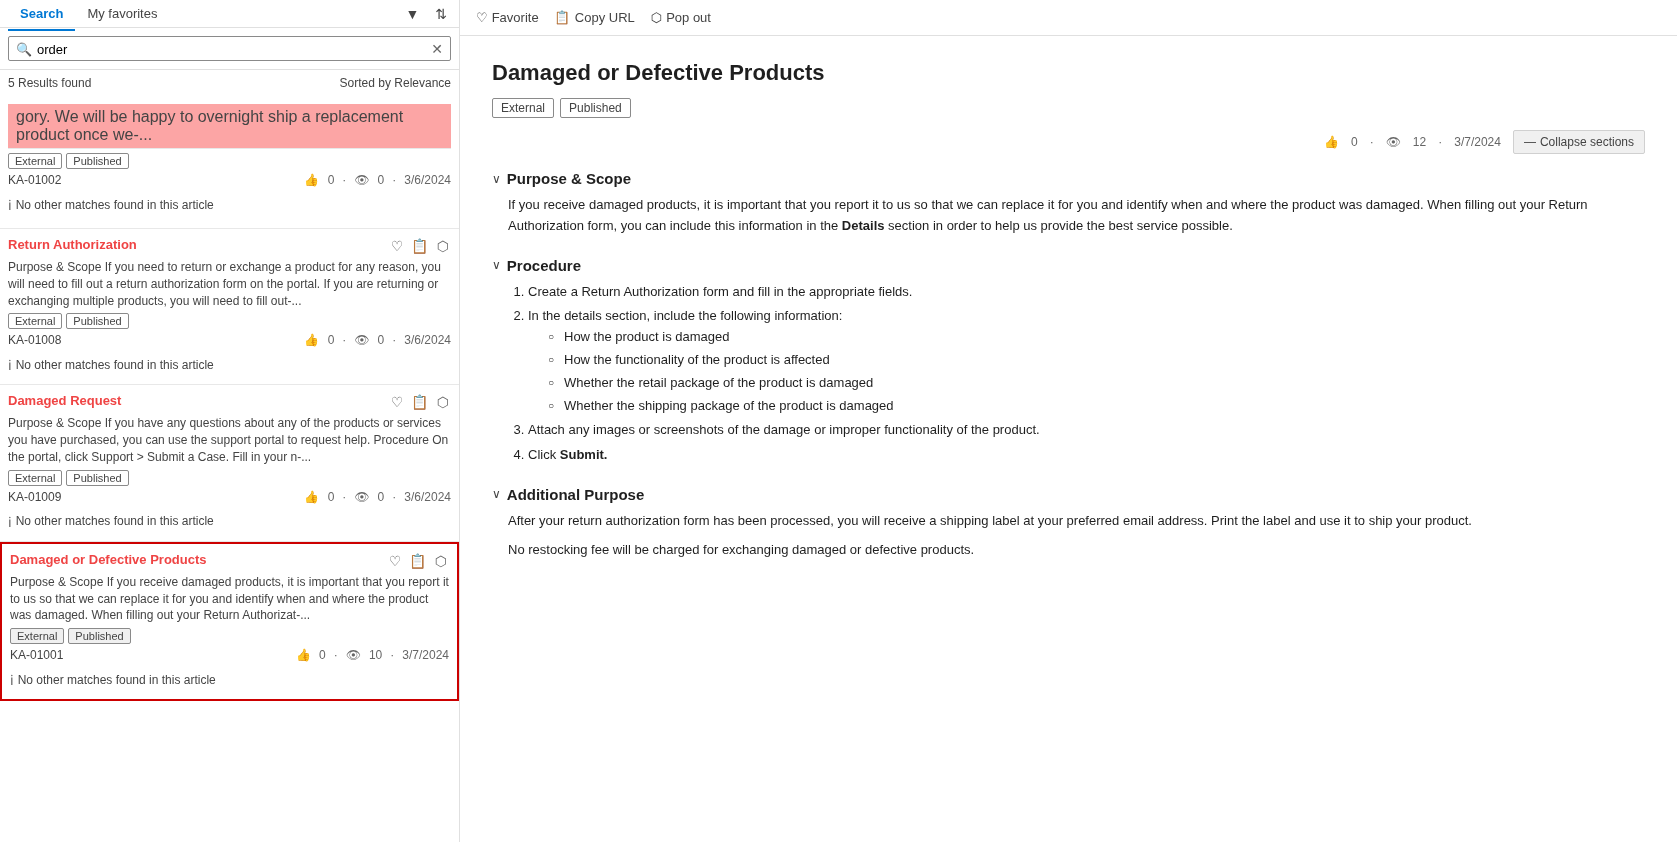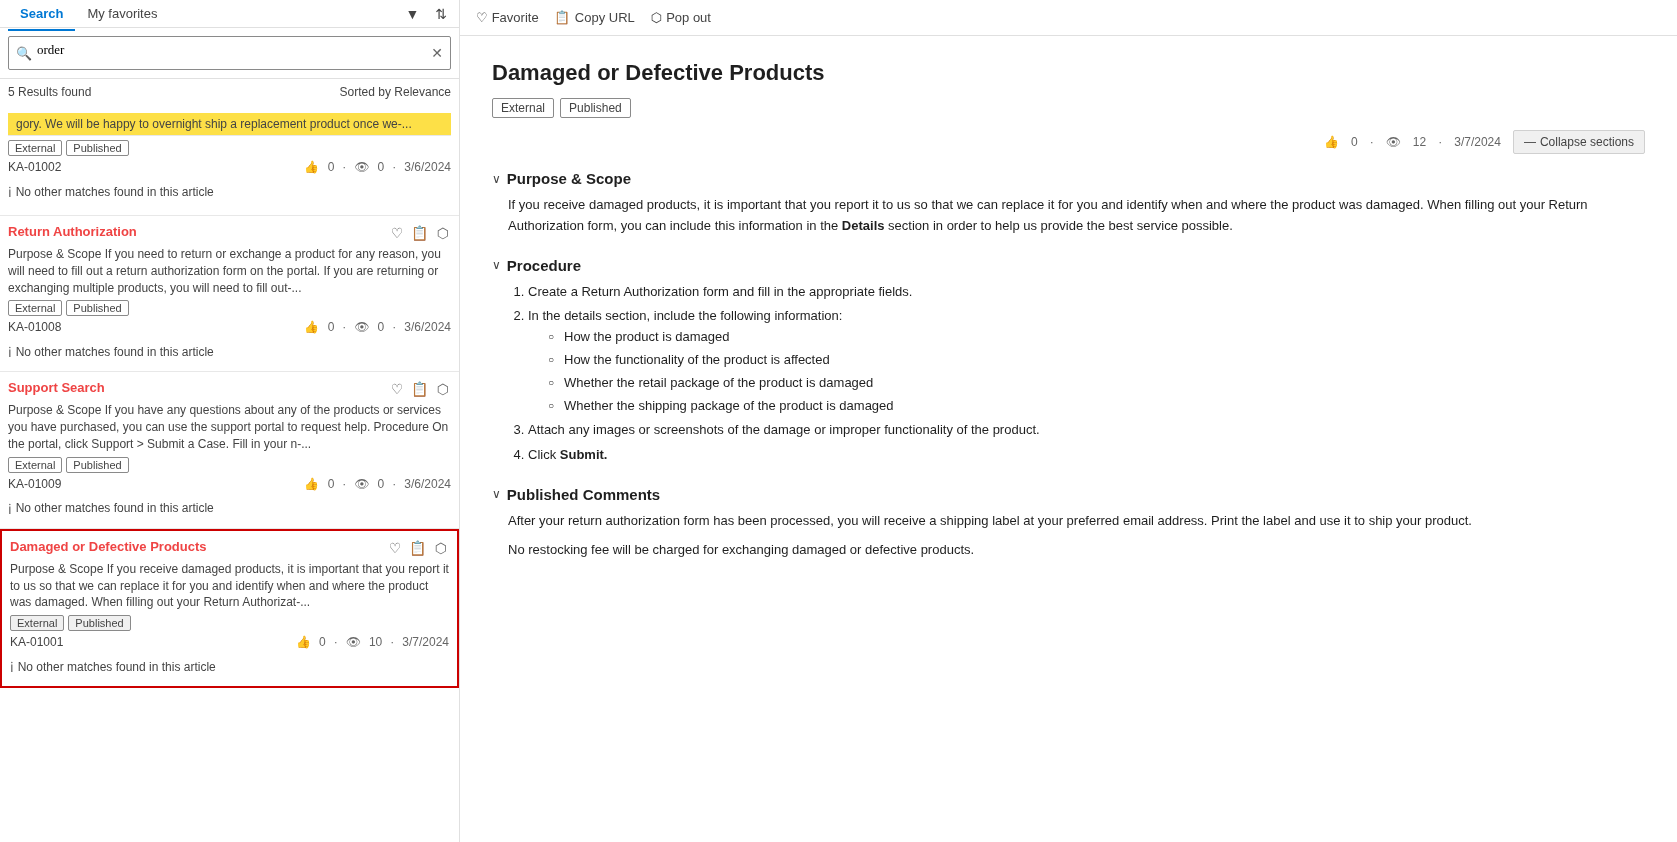--- a/index.html
+++ b/index.html
@@ -9,21 +9,21 @@
     .left-panel { width: 460px; min-width: 460px; border-right: 1px solid #e0e0e0; display: flex; flex-direction: column; height: 100%; }
 
     .tab-bar { display: flex; align-items: center; border-bottom: 1px solid #e0e0e0; padding: 0 8px; height: 28px; }
     .tab { padding: 8px 12px; cursor: pointer; font-size: 13px; color: #444; border-bottom: 2px solid transparent; margin-bottom: -1px; }
     .tab.active { color: #0078d4; border-bottom: 2px solid #0078d4; font-weight: 600; }
     .tab-spacer { flex: 1; }
     .tab-icons { display: flex; gap: 8px; align-items: center; color: #444; }
     .tab-icon-btn { background: none; border: none; cursor: pointer; color: #444; font-size: 14px; padding: 2px 4px; }
 
     .search-bar { padding: 8px; border-bottom: 1px solid #e0e0e0; position: relative; }
-    .search-input { width: 100%; border: 1px solid #8a8a8a; border-radius: 2px; padding: 5px 28px 11px 28px; font-size: 13px; outline: none; font-family: Liberation Serif, serif; }
+    .search-input { width: 100%; border: 1px solid #8a8a8a; border-radius: 2px; padding: 5px 28px 3px 28px; font-size: 13px; outline: none; }
     .search-icon-inner { position: absolute; left: 16px; top: 50%; transform: translateY(-50%); color: #666; font-size: 13px; }
     .search-clear { position: absolute; right: 16px; top: 50%; transform: translateY(-50%); color: #666; cursor: pointer; font-size: 14px; }
 
     .results-meta { display: flex; justify-content: space-between; padding: 6px 8px; font-size: 12px; color: #444; }
 
     .results-list { flex: 1; overflow-y: auto; }
 
     .result-item { border-bottom: 1px solid #e8e8e8; padding: 8px 8px 4px 8px; position: relative; }
     .result-item.selected { border: 2px solid #d00; }
 
@@ -37,21 +37,21 @@
     .result-tags { display: flex; gap: 4px; margin-bottom: 4px; }
     .tag { border: 1px solid #8a8a8a; border-radius: 2px; padding: 1px 6px; font-size: 11px; color: #444; }
     .tag.filled { background: #f0f0f0; }
 
     .result-meta-row { display: flex; justify-content: space-between; align-items: flex-end; font-size: 12px; color: #444; margin-bottom: 4px; }
     .result-meta-stats { display: flex; gap: 8px; align-items: center; color: #666; }
 
     .no-match { display: flex; align-items: center; gap: 4px; font-size: 12px; color: #444; padding: 4px 0 6px 0; }
     .no-match-icon { color: #666; font-size: 14px; }
 
-    .first-snippet { font-size: 12px; color: #444; padding: 4px 8px; background: #fde047; border-bottom: 1px solid #e8e8e8; }
+    .first-snippet { font-size: 16px; color: #444; padding: 4px 8px; background: #fca5a5; border-bottom: 1px solid #e8e8e8; }
 
     
     .right-panel { flex: 1; display: flex; flex-direction: column; overflow: hidden; }
 
     .right-toolbar { display: flex; align-items: center; gap: 16px; padding: 6px 16px; border-bottom: 1px solid #e0e0e0; height: 36px; }
     .toolbar-btn { display: flex; align-items: center; gap: 4px; background: none; border: none; cursor: pointer; color: #444; font-size: 13px; }
 
     .article-content { flex: 1; overflow-y: auto; padding: 24px 32px; }
 
     .article-title { font-size: 22px; font-weight: 600; color: #1f1f1f; margin-bottom: 12px; }
@@ -157,21 +157,21 @@
         </div>
       </div>
       <div class="no-match">
         <span class="no-match-icon">ℹ</span>
         <span>No other matches found in this article</span>
       </div>
     </div>
 
     <div class="result-item">
       <div class="result-title-row">
-        <span class="result-title">Support Search</span>
+        <span class="result-title">Damaged Request</span>
         <div class="result-actions">
           <button class="result-action-btn">♡</button>
           <button class="result-action-btn">📋</button>
           <button class="result-action-btn">⬡</button>
         </div>
       </div>
       <div class="result-snippet">Purpose &amp; Scope If you have any questions about any of the products or services you have purchased, you can use the support portal to request help. Procedure On the portal, click Support &gt; Submit a Case. Fill in your n-...</div>
       <div class="result-tags">
         <span class="tag">External</span>
         <span class="tag">Published</span>
@@ -298,21 +298,21 @@
           </li>
           <li>Attach any images or screenshots of the damage or improper functionality of the product.</li>
           <li>Click <strong>Submit.</strong></li>
         </ol>
       </div>
     </div>
 
     <div class="section">
       <div class="section-header">
         <span class="section-chevron">∨</span>
-        <span class="section-title">Published Comments</span>
+        <span class="section-title">Additional Purpose</span>
       </div>
       <div class="section-body">
         <p>After your return authorization form has been processed, you will receive a shipping label at your preferred email address. Print the label and use it to ship your product.</p>
         <p>No restocking fee will be charged for exchanging damaged or defective products.</p>
       </div>
     </div>
 
   </div>
 </div>
 

